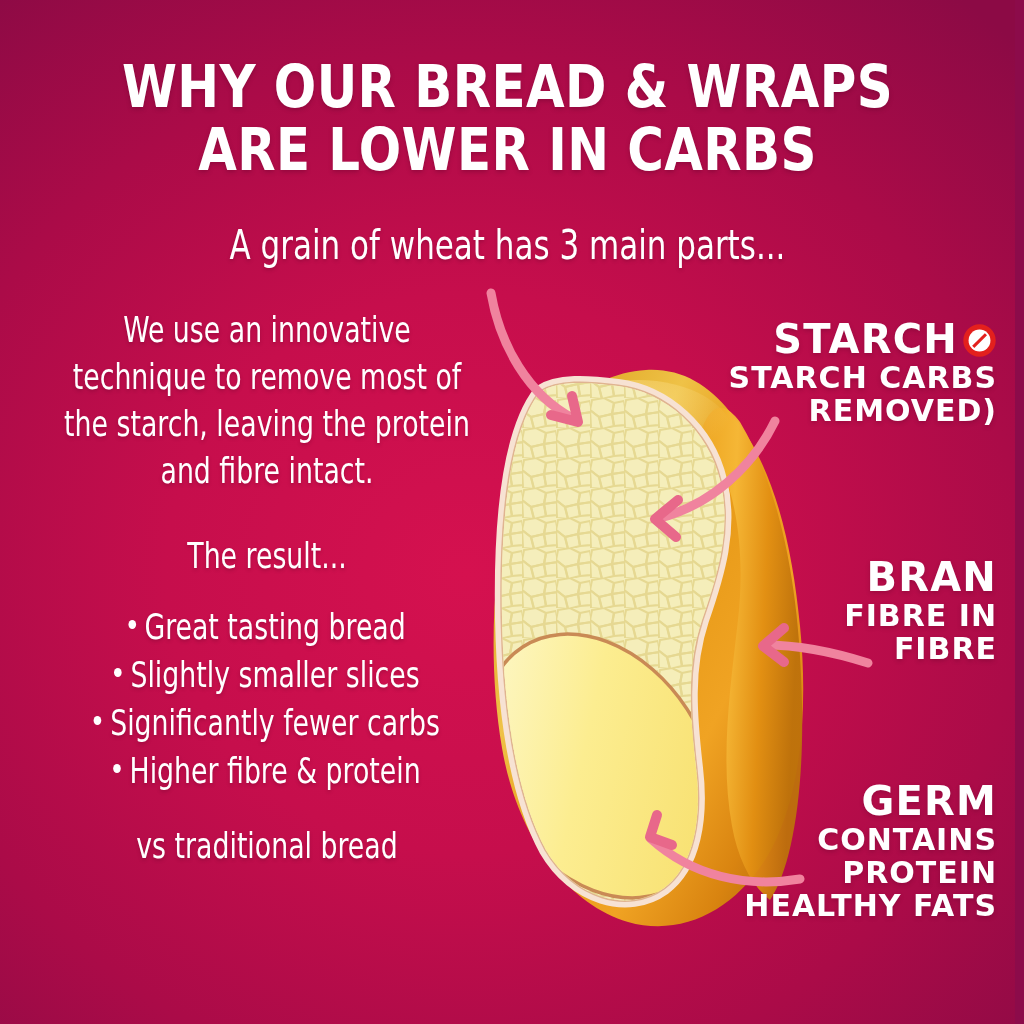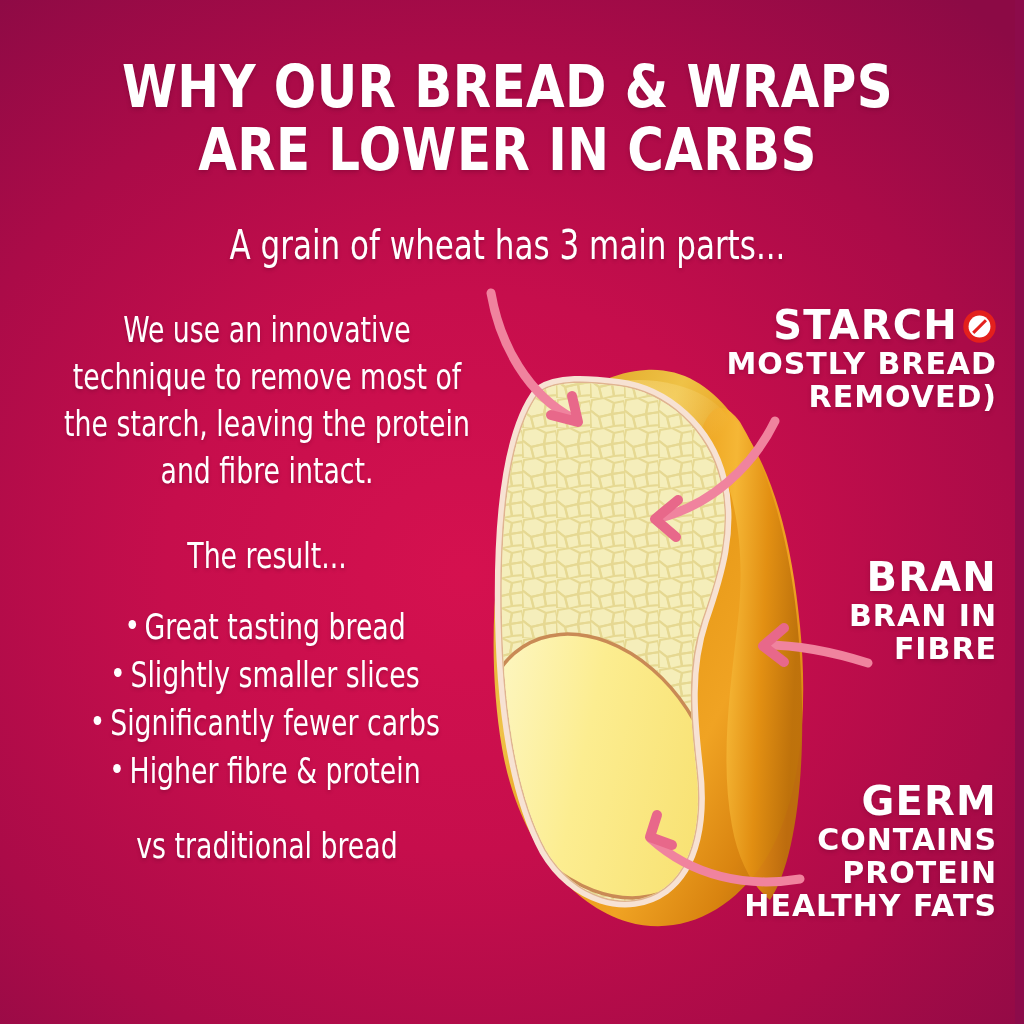--- a/index.html
+++ b/index.html
@@ -107,21 +107,21 @@
     line-height: 43px;
     letter-spacing: 1.2px;
   }
   .callout .sub {
     display: block;
     font-size: 30px;
     line-height: 33px;
     letter-spacing: 1px;
   }
 
-  #callout-starch { right: 18px; top: 304px; width: 330px; }
+  #callout-starch { right: 18px; top: 318px; width: 330px; }
   #callout-starch .ttl-row {
     display: flex;
     align-items: center;
     justify-content: flex-end;
     gap: 4px;
   }
   #callout-bran   { right: 18px; top: 556px; width: 300px; }
   #callout-germ   { right: 18px; top: 780px; width: 330px; }
 
   
@@ -278,27 +278,27 @@
 
   <div class="callout" id="callout-starch">
     <div class="ttl-row">
       <span class="ttl">STARCH</span>
       <svg class="no-icon" viewBox="0 0 40 40">
         <circle cx="20" cy="20" r="18.5" fill="#e3201d"></circle>
         <circle cx="20" cy="20" r="12.5" fill="#ffffff"></circle>
         <path d="M11.6 26.1 L26.1 11.6 L28.6 14.1 L14.1 28.6 Z" fill="#e3201d"></path>
       </svg>
     </div>
-    <span class="sub">MOSTLY BREAD</span>
+    <span class="sub">STARCH CARBS</span>
     <span class="sub">REMOVED)</span>
   </div>
 
   <div class="callout" id="callout-bran">
     <span class="ttl">BRAN</span>
-    <span class="sub">BRAN IN</span>
+    <span class="sub">FIBRE IN</span>
     <span class="sub">FIBRE</span>
   </div>
 
   <div class="callout" id="callout-germ">
     <span class="ttl">GERM</span>
     <span class="sub">CONTAINS</span>
     <span class="sub">PROTEIN</span>
     <span class="sub">HEALTHY FATS</span>
   </div>
 

